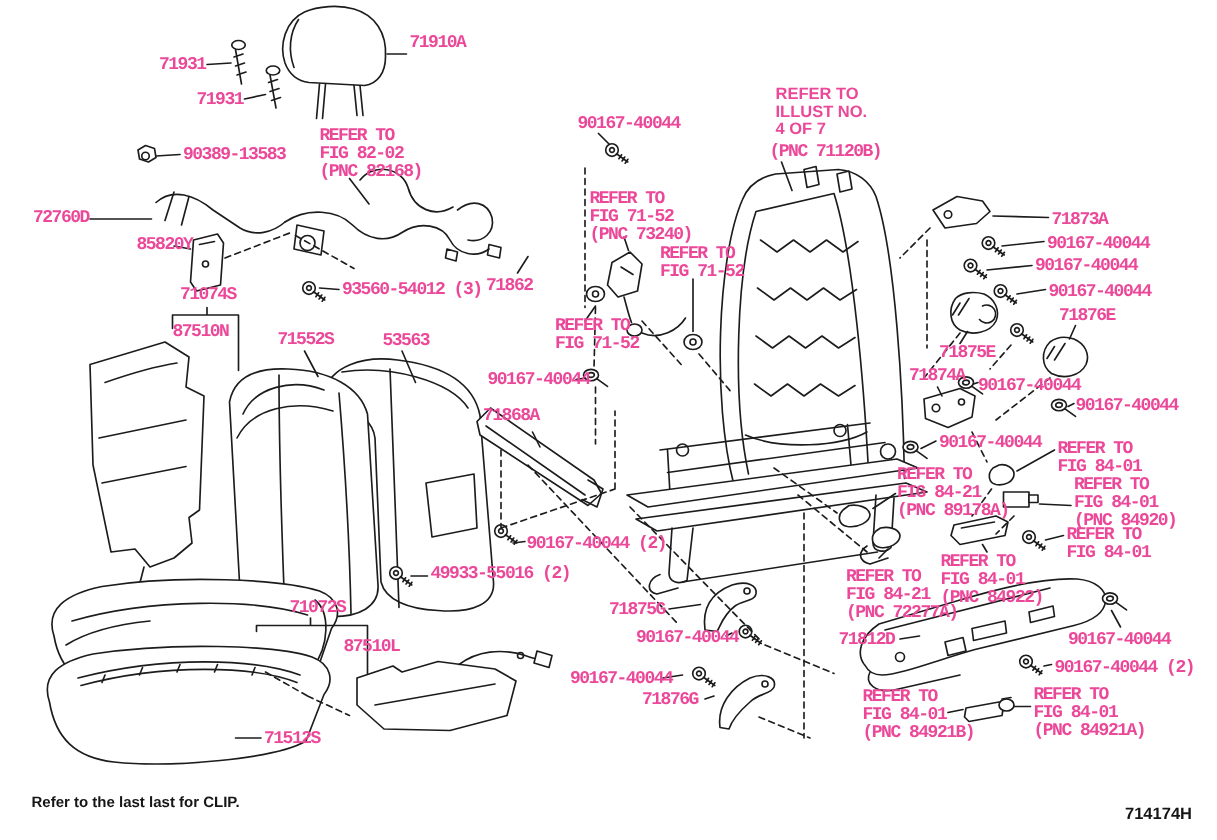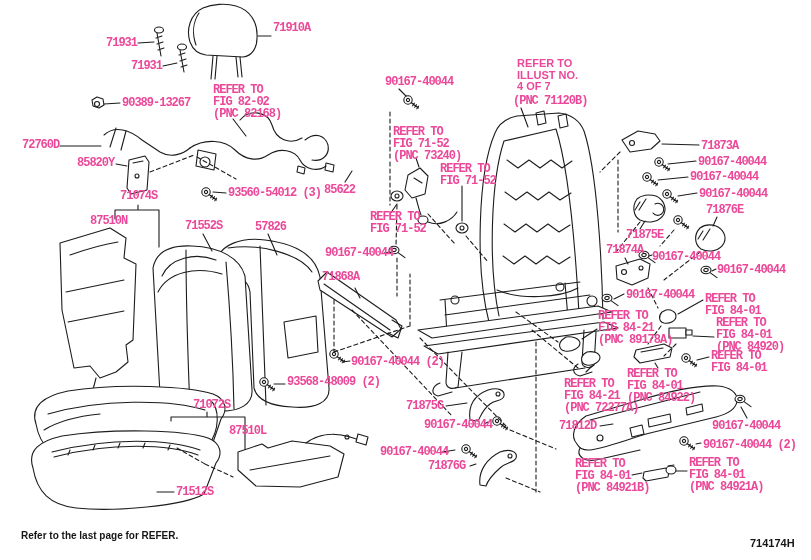--- a/index.html
+++ b/index.html
@@ -261,48 +261,48 @@
       <path d="M648,288 L658,308 M516,312 L558,342 M532,330 L578,368"></path>
       <path d="M177,448 L205,464 M205,464 L233,477"></path>
       <path d="M661,326 L648,344 M676,344 L664,356"></path>
     </g>
   </g>
 </svg>
 
 <div class="lbl" style="left:106px;top:37px">71931</div>
 <div class="lbl" style="left:131px;top:60px">71931</div>
 <div class="lbl" style="left:273px;top:22px">71910A</div>
-<div class="lbl" style="left:122px;top:97px">90389-13267</div>
+<div class="lbl" style="left:122px;top:97px">90389-13583</div>
 <div class="lbl" style="left:213px;top:84px">REFER TO
 FIG 82-02
 (PNC 82168)</div>
 <div class="lbl" style="left:22px;top:139px">72760D</div>
-<div class="lbl" style="left:77px;top:157px">85820Y</div>
+<div class="lbl" style="left:91px;top:157px">85820Y</div>
 <div class="lbl" style="left:228px;top:187px">93560-54012 (3)</div>
 <div class="lbl" style="left:120px;top:190px">71074S</div>
-<div class="lbl" style="left:90px;top:215px">87510N</div>
+<div class="lbl" style="left:115px;top:215px">87510N</div>
 <div class="lbl" style="left:185px;top:220px">71552S</div>
-<div class="lbl" style="left:255px;top:221px">57826</div>
+<div class="lbl" style="left:255px;top:221px">53563</div>
 <div class="lbl" style="left:385px;top:76px">90167-40044</div>
 <div class="lbl sans" style="left:517px;top:58px">REFER TO
 ILLUST NO.
 4 OF 7</div>
 <div class="lbl" style="left:513px;top:95px">(PNC 71120B)</div>
 <div class="lbl" style="left:393px;top:126px">REFER TO
 FIG 71-52
 (PNC 73240)</div>
 <div class="lbl" style="left:440px;top:163px">REFER TO
 FIG 71-52</div>
-<div class="lbl" style="left:324px;top:184px">85622</div>
+<div class="lbl" style="left:324px;top:184px">71862</div>
 <div class="lbl" style="left:370px;top:211px">REFER TO
 FIG 71-52</div>
 <div class="lbl" style="left:325px;top:247px">90167-40044</div>
 <div class="lbl" style="left:322px;top:271px">71868A</div>
 <div class="lbl" style="left:351px;top:356px">90167-40044 (2)</div>
-<div class="lbl" style="left:287px;top:376px">93568-48009 (2)</div>
+<div class="lbl" style="left:287px;top:376px">49933-55016 (2)</div>
 <div class="lbl" style="left:193px;top:399px">71072S</div>
 <div class="lbl" style="left:229px;top:425px">87510L</div>
 <div class="lbl" style="left:176px;top:486px">71512S</div>
 <div class="lbl" style="left:701px;top:140px">71873A</div>
 <div class="lbl" style="left:698px;top:156px">90167-40044</div>
 <div class="lbl" style="left:690px;top:171px">90167-40044</div>
 <div class="lbl" style="left:699px;top:188px">90167-40044</div>
 <div class="lbl" style="left:706px;top:204px">71876E</div>
 <div class="lbl" style="left:626px;top:229px">71875E</div>
 <div class="lbl" style="left:606px;top:244px">71874A</div>
@@ -332,16 +332,16 @@
 <div class="lbl" style="left:428px;top:460px">71876G</div>
 <div class="lbl" style="left:712px;top:420px">90167-40044</div>
 <div class="lbl" style="left:703px;top:439px">90167-40044 (2)</div>
 <div class="lbl" style="left:575px;top:458px">REFER TO
 FIG 84-01
 (PNC 84921B)</div>
 <div class="lbl" style="left:689px;top:457px">REFER TO
 FIG 84-01
 (PNC 84921A)</div>
 
-<div class="footer-note" style="left:21px;top:530px">Refer to the last page for REFER.</div>
+<div class="footer-note" style="left:21px;top:530px">Refer to the last last for CLIP.</div>
 <div class="doc-num" style="left:750px;top:537px">714174H</div>
 
 </div>
 
 </body></html>

